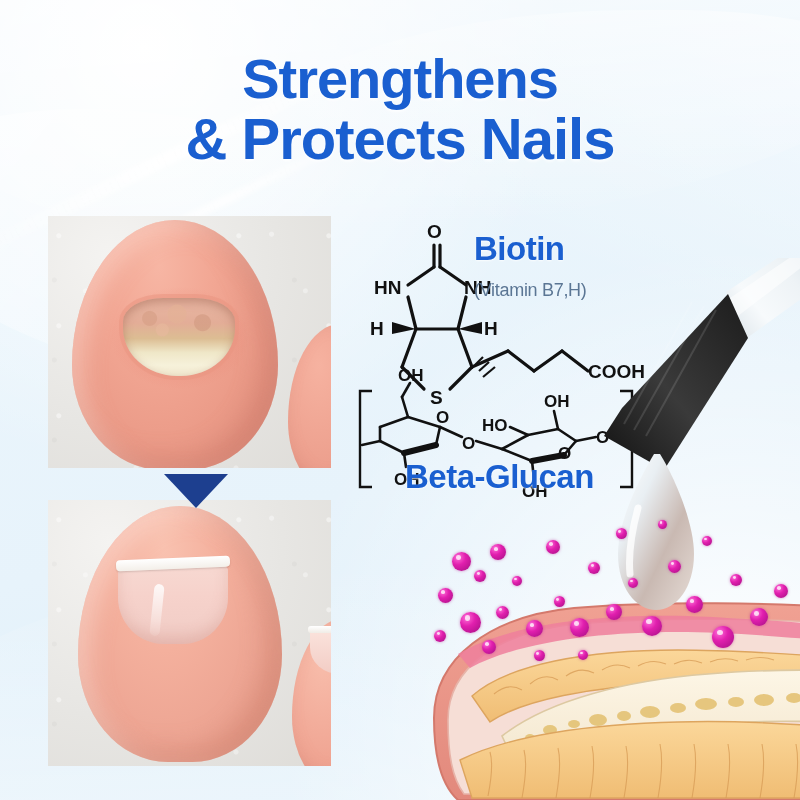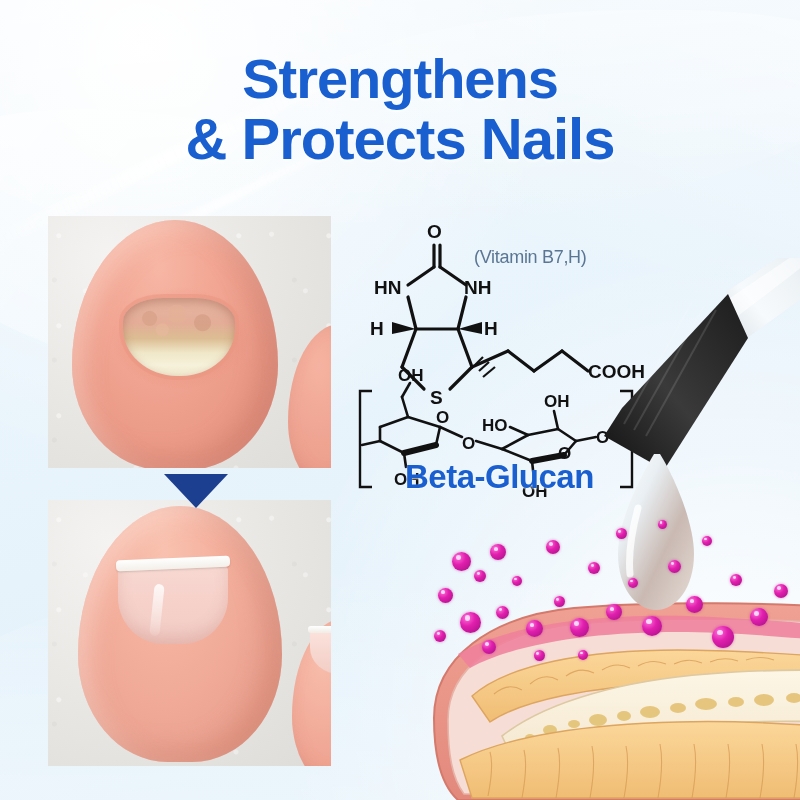--- a/index.html
+++ b/index.html
@@ -312,20 +312,21 @@
         <text x="192" y="202">OH</text>
         <text x="206" y="254">O</text>
         <text x="170" y="292">OH</text>
         <text x="244" y="238">O</text>
       </g>
       <text x="284" y="290" font-family="Liberation Sans, sans-serif" font-size="14" fill="#111">n</text>
     </svg>
   </div>
 
   <div id="biotin-label">
+    <div class="bl-name">Biotin</div>
     <div class="bl-sub">(Vitamin B7,H)</div>
   </div>
 
   <div id="betaglucan-label">Beta-Glucan</div>
 
   <div id="brush">
     <svg width="210" height="360" viewBox="0 0 210 360">
       <defs>
         <linearGradient id="handleG" x1="0" y1="1" x2="1" y2="0">
           <stop offset="0%" stop-color="#d9e2e8"></stop>

